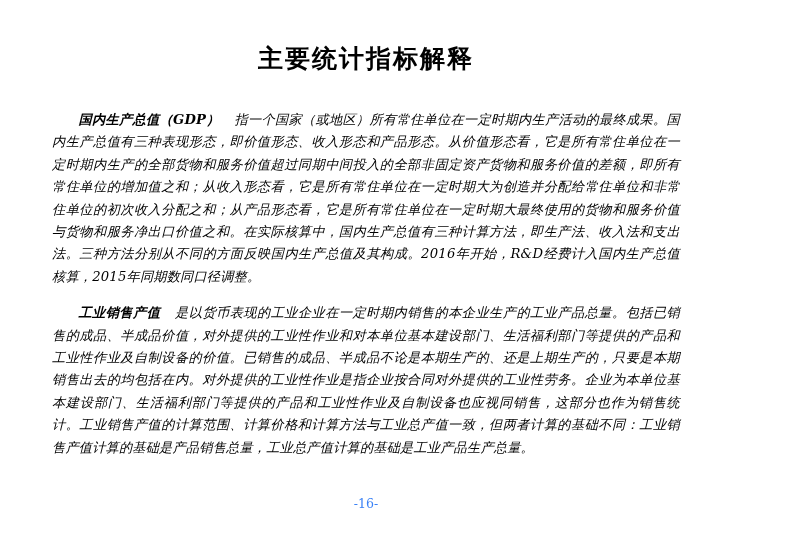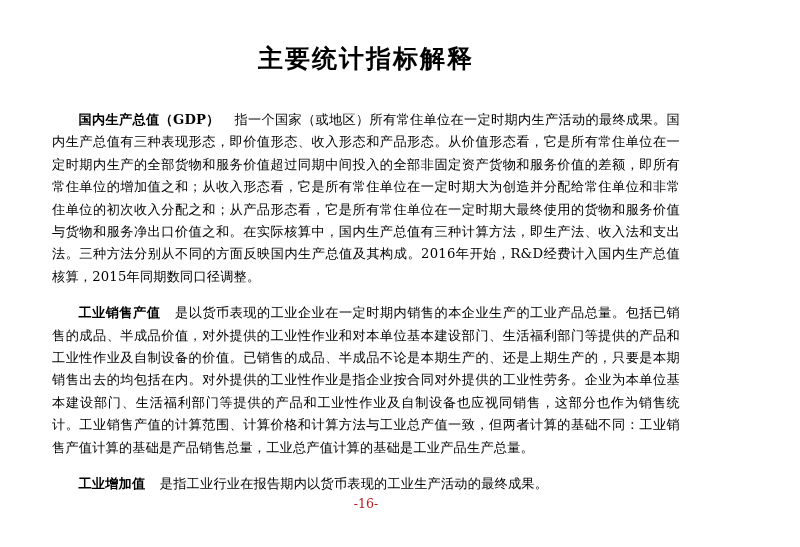--- a/index.html
+++ b/index.html
@@ -39,54 +39,54 @@
   }
   p.para {
     margin: 0 0 0 0;
     font-size: 13.2px;
     line-height: 22.4px;
     text-align: justify;
     text-justify: inter-ideograph;
     text-indent: 2em;
     color: #000;
     letter-spacing: 0.2px;
+    font-style: italic;
   }
   p.para + p.para {
     margin-top: 14px;
   }
   .term {
     font-weight: bold;
   }
   .term-gap {
     display: inline-block;
     width: 1.1em;
   }
   .footer {
     position: absolute;
     left: 0;
     right: 0;
     bottom: 36px;
     text-align: center;
     font-size: 12.5px;
     font-family: "DejaVu Serif", "Liberation Serif", serif;
-    color: #b91c1c;
+    color: #3b82f6;
   }
 </style>
 </head>
 <body>
 
 <div class="page">
 
   <h1 class="page-title">主要统计指标解释</h1>
 
   <div class="body-area">
 
     <p class="para"><span class="term">国内生产总值（GDP）</span><span class="term-gap"></span><span>指一个国家（或地区）所有常住单位在一定时期内生产活动的最终成果。国内生产总值有三种表现形态，即价值形态、收入形态和产品形态。从价值形态看，它是所有常住单位在一定时期内生产的全部货物和服务价值超过同期中间投入的全部非固定资产货物和服务价值的差额，即所有常住单位的增加值之和；从收入形态看，它是所有常住单位在一定时期大为创造并分配给常住单位和非常住单位的初次收入分配之和；从产品形态看，它是所有常住单位在一定时期大最终使用的货物和服务价值与货物和服务净出口价值之和。在实际核算中，国内生产总值有三种计算方法，即生产法、收入法和支出法。三种方法分别从不同的方面反映国内生产总值及其构成。2016年开始，R&amp;D经费计入国内生产总值核算，2015年同期数同口径调整。</span></p>
 
     <p class="para"><span class="term">工业销售产值</span><span class="term-gap"></span><span>是以货币表现的工业企业在一定时期内销售的本企业生产的工业产品总量。包括已销售的成品、半成品价值，对外提供的工业性作业和对本单位基本建设部门、生活福利部门等提供的产品和工业性作业及自制设备的价值。已销售的成品、半成品不论是本期生产的、还是上期生产的，只要是本期销售出去的均包括在内。对外提供的工业性作业是指企业按合同对外提供的工业性劳务。企业为本单位基本建设部门、生活福利部门等提供的产品和工业性作业及自制设备也应视同销售，这部分也作为销售统计。工业销售产值的计算范围、计算价格和计算方法与工业总产值一致，但两者计算的基础不同：工业销售产值计算的基础是产品销售总量，工业总产值计算的基础是工业产品生产总量。</span></p>
 
-    <p class="para"><span class="term">工业增加值</span><span class="term-gap"></span><span>是指工业行业在报告期内以货币表现的工业生产活动的最终成果。</span></p>
 
   </div>
 
   <div class="footer">-16-</div>
 
 </div>
 
 </body></html>

